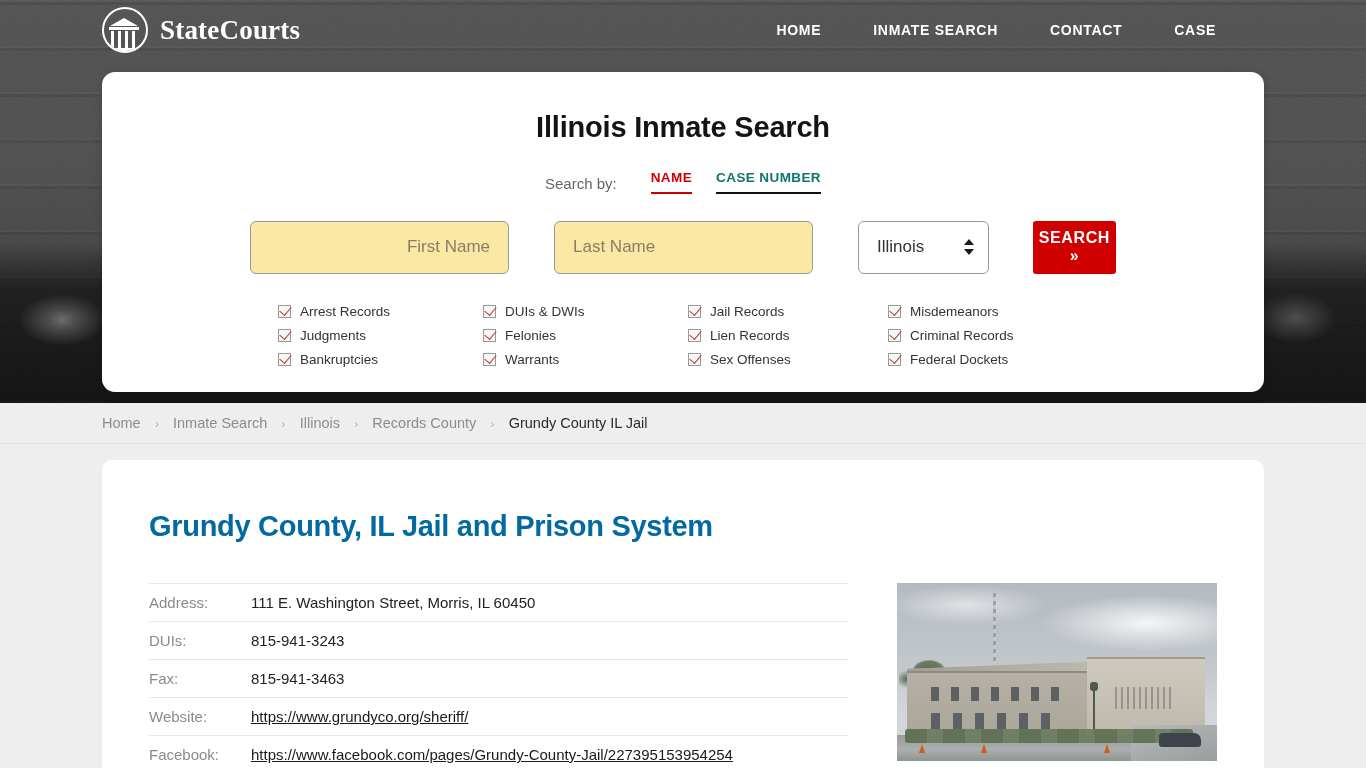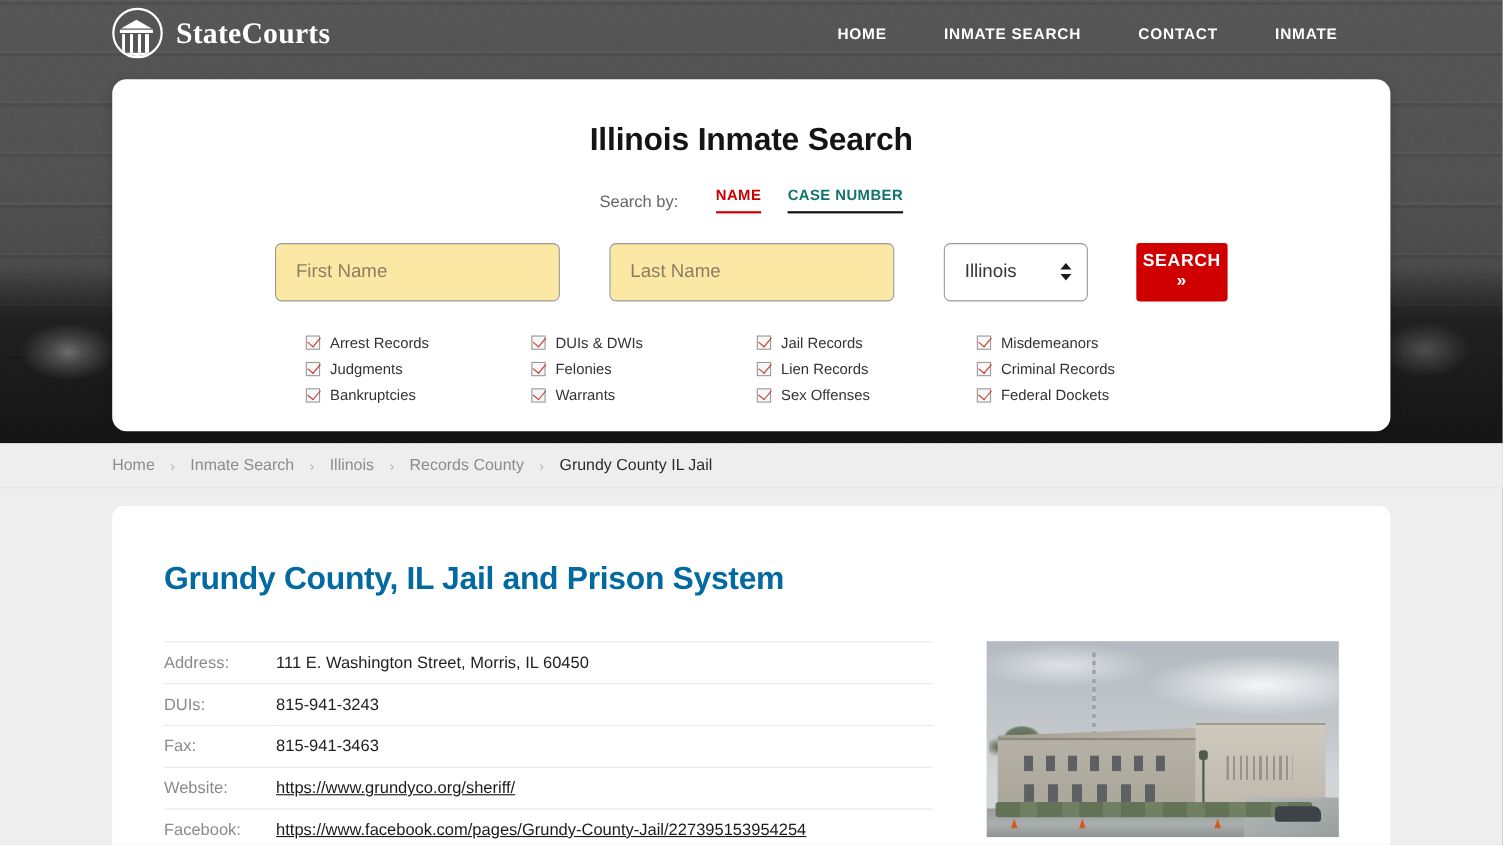--- a/index.html
+++ b/index.html
@@ -164,21 +164,21 @@
     background: #fae8a4;
     border: 1px solid #999999;
     border-radius: 6px;
     font-size: 17px;
     color: #7d7561;
     padding: 0 18px;
     font-family: "Liberation Sans", sans-serif;
     outline: none;
   }
   .field::placeholder { color: #8a7f62; opacity: 1; }
-  .f-first { width: 276px; }
+  .f-first { width: 276px; text-align: right; }
   .f-last  { width: 276px; margin-left: 25px; }
   .state-select {
     width: 276px; height: 53px;
     margin-left: 25px;
     background: #ffffff;
     border: 1px solid #999999;
     border-radius: 6px;
     font-size: 17px;
     color: #333333;
     padding: 0 18px;
@@ -387,21 +387,21 @@
           <span class="lintel"></span>
         <span class="cols"></span>
           <span class="base"></span>
       </div>
       <span class="brand-name">StateCourts</span>
     </div>
     <nav class="nav">
       <a href="#">HOME</a>
       <a href="#">INMATE SEARCH</a>
       <a href="#">CONTACT</a>
-      <a href="#">INMATE</a>
+      <a href="#">CASE</a>
     </nav>
   </div>
 
   <div class="search-card">
     <h1 class="search-title">Illinois Inmate Search</h1>
 
     <div class="searchby-row">
       <span class="searchby-label">Search by:</span>
       <span class="tab tab-name">NAME</span>
       <span class="tab tab-case">CASE NUMBER</span>

